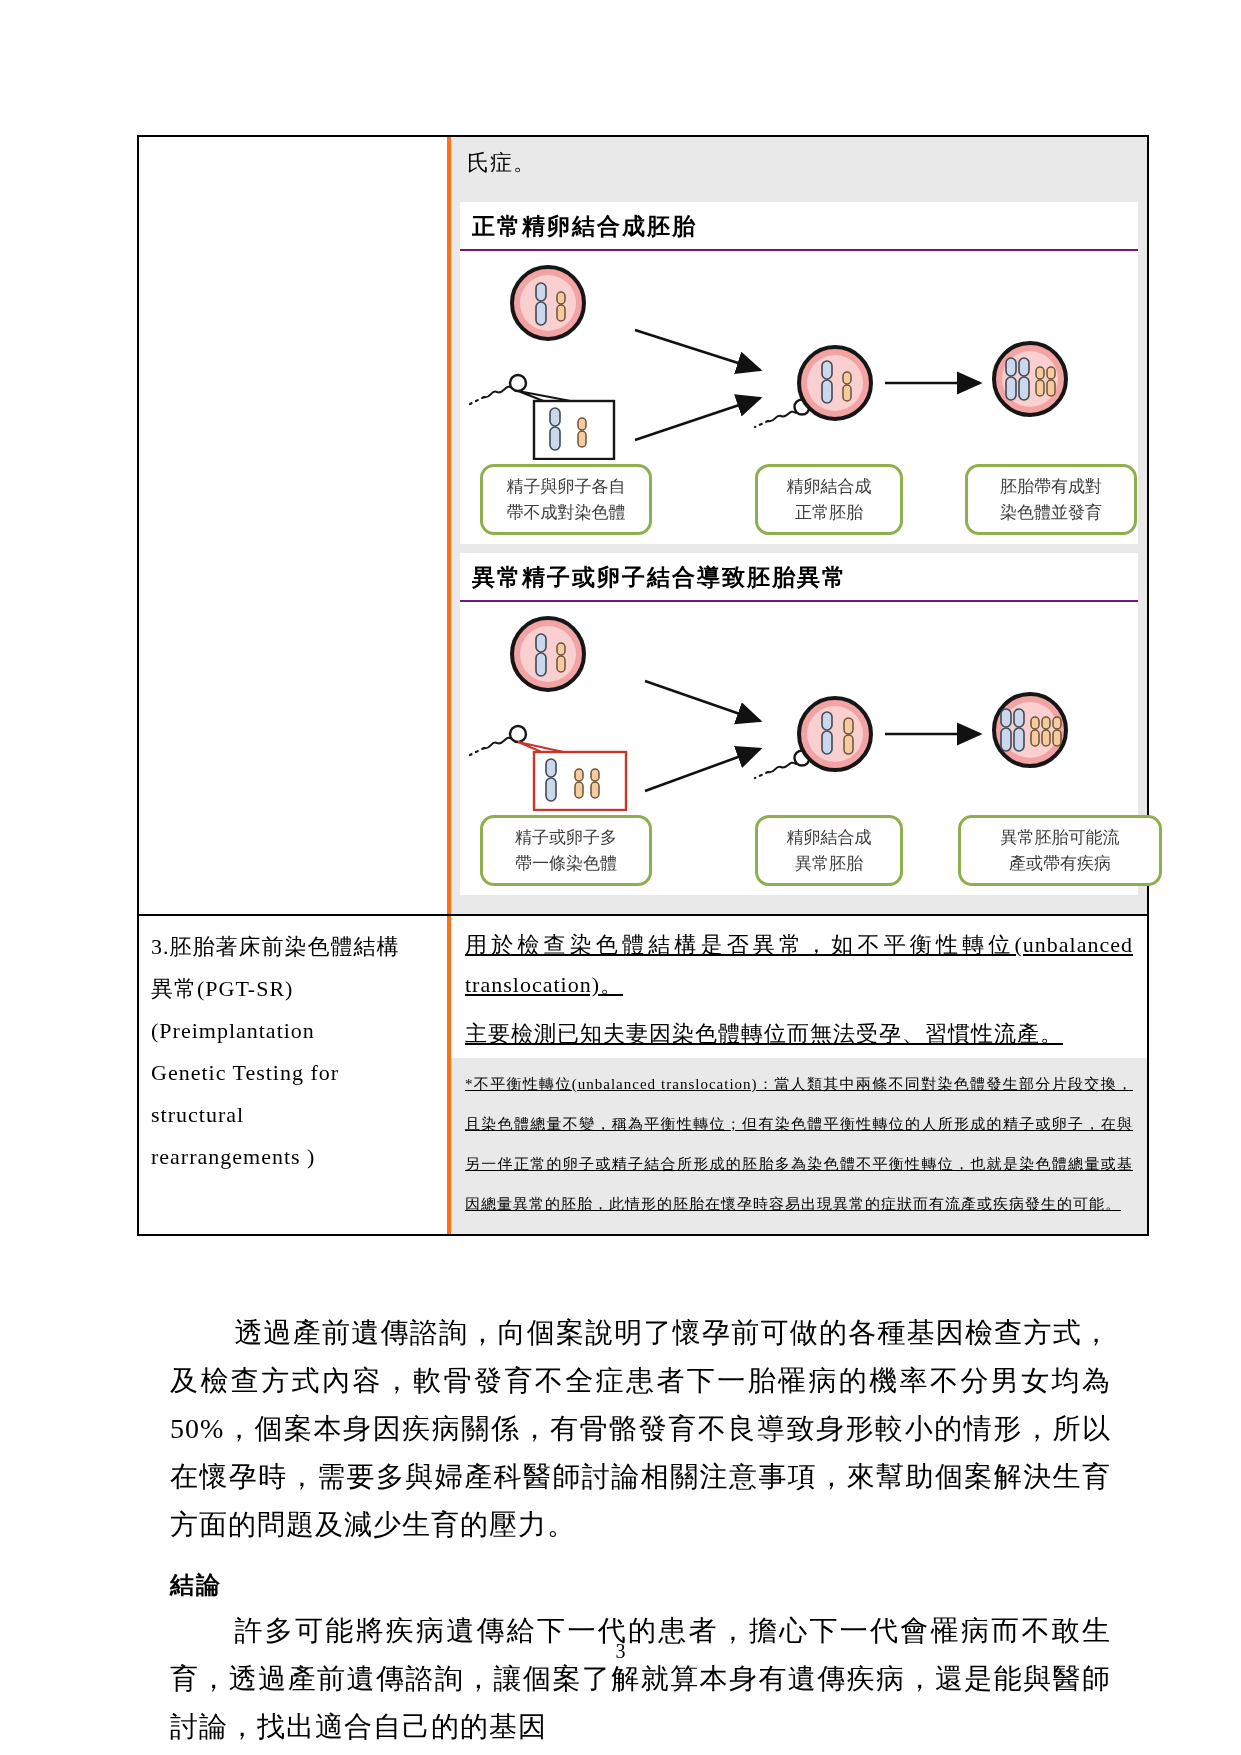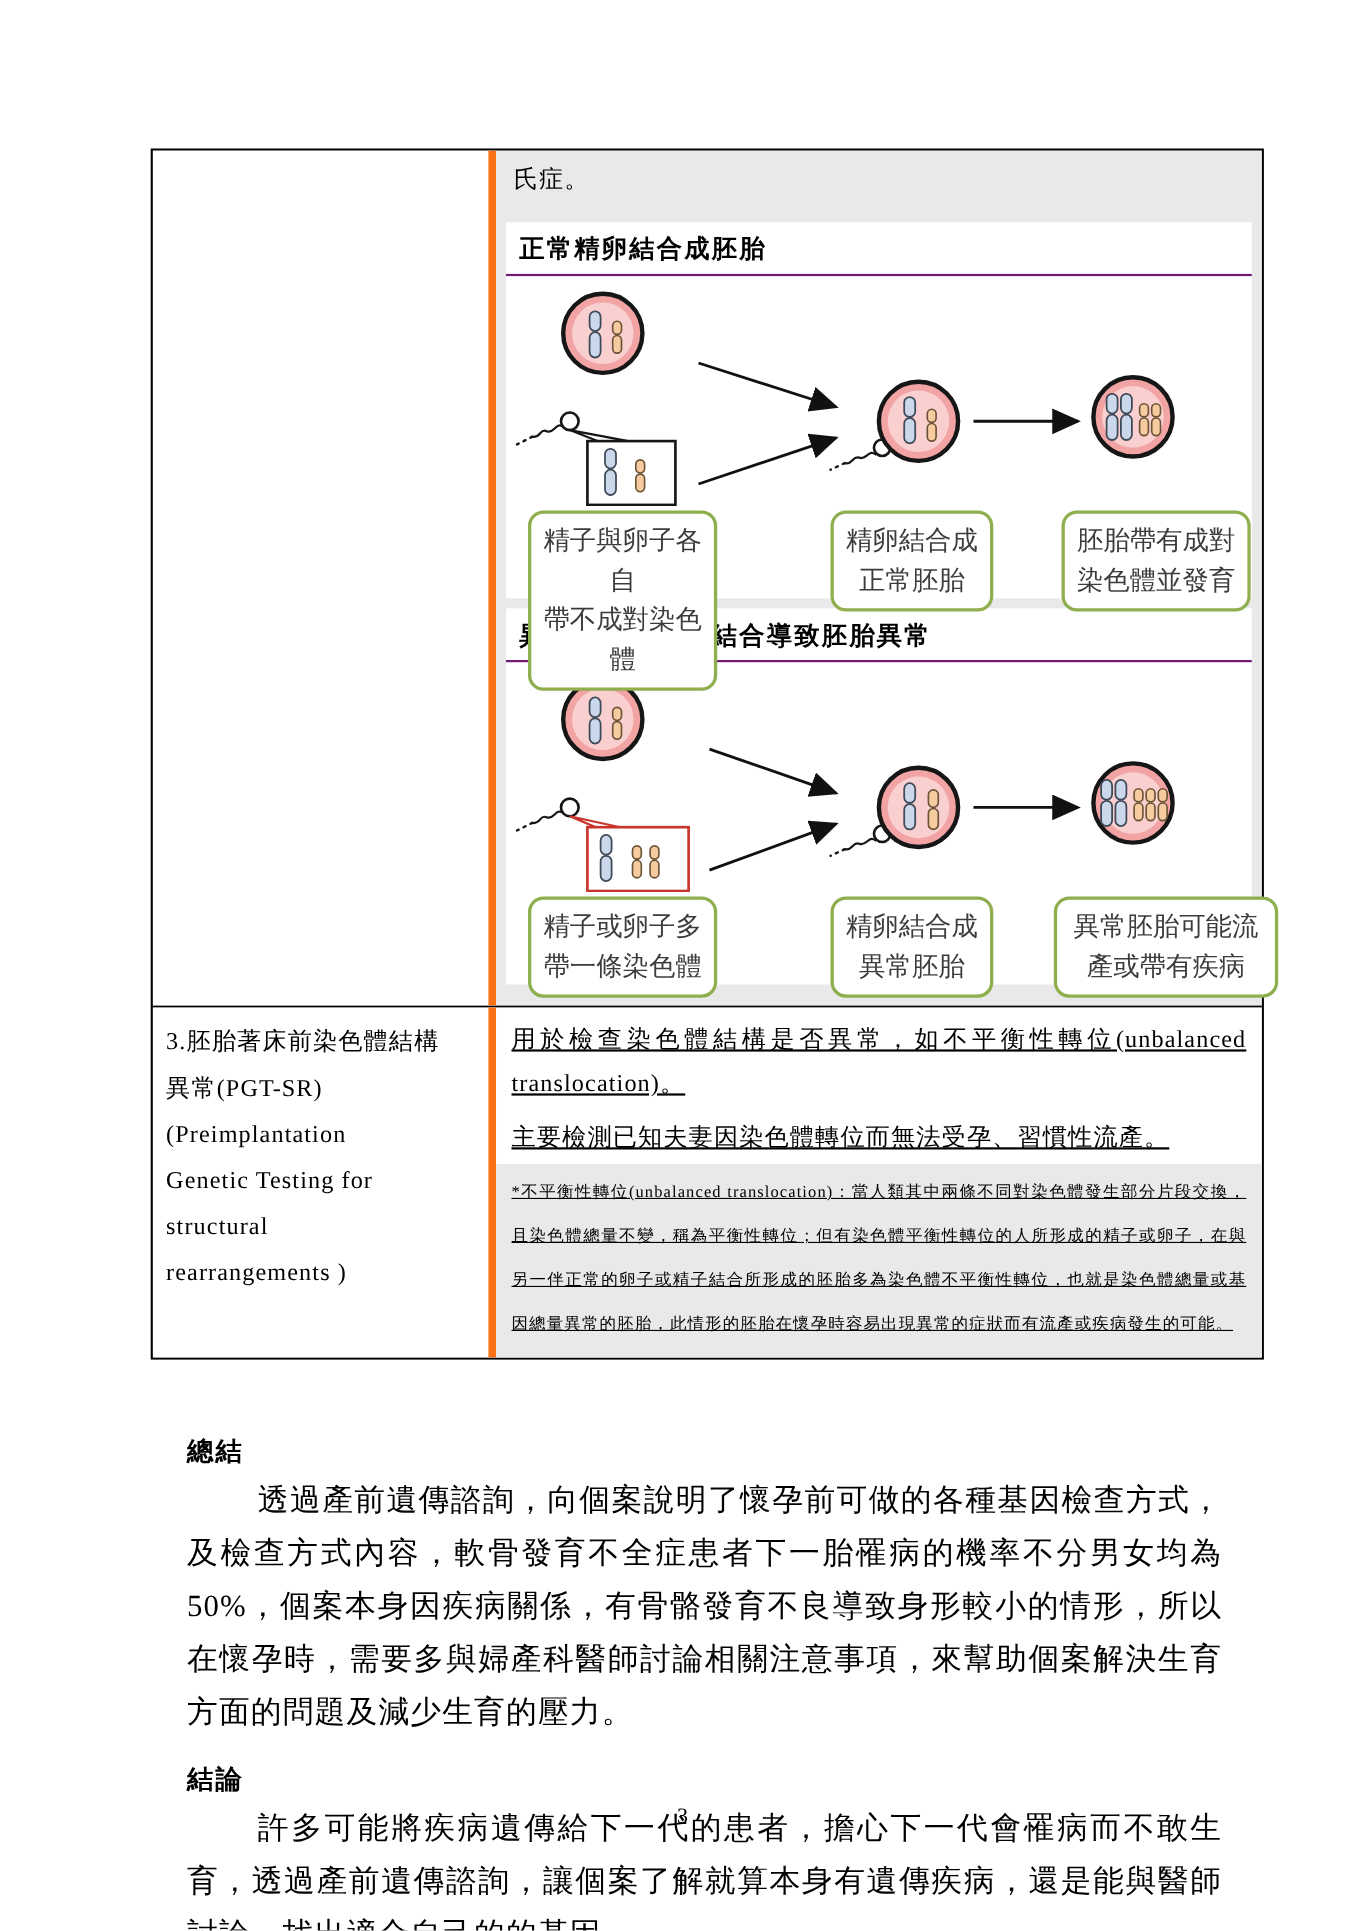--- a/index.html
+++ b/index.html
@@ -12,33 +12,33 @@
   body{
     width:1241px;height:1755px;position:relative;overflow:hidden;
     font-family:"Liberation Serif","DejaVu Serif",serif;color:#000;
   }
   .tbl{
     position:absolute;left:137px;top:135px;width:1012px;
     border:2.5px solid #000;background:#fff;
   }
   .trow{display:grid;grid-template-columns:312px 1fr;}
   .trow + .trow{border-top:2.2px solid #000;}
-  .cell-left{border-right:7px solid #f97316;background:#fff;padding:10px 12px;}
+  .cell-left{border-right:4px solid #f97316;background:#fff;padding:10px 12px;}
   .cell-right-r1{background:var(--gray-bg);padding-bottom:10px;}
   .intro-line{font-size:22px;padding:11px 16px 24px;letter-spacing:1px;}
   .img-block{background:#fff;margin:0 9px 9px;padding-bottom:2px;}
   .img-heading{
     font-size:23px;font-weight:bold;padding:9px 12px 7px;letter-spacing:2px;
     border-bottom:2px solid #701a75;
   }
   .art{display:block;width:677px;height:205px;margin-top:4px;}
   .labels{position:relative;height:82px;}
   .bubble{
     position:absolute;top:4px;background:#fff;border:3.5px solid var(--accent-green);
-    border-radius:14px;text-align:center;font-size:24px;line-height:1.5;color:#3c3c3c;
+    border-radius:14px;text-align:center;font-size:17px;line-height:1.5;color:#3c3c3c;
     padding:7px 4px;white-space:pre-line;
   }
   .b1{left:20px;width:172px;} .b2{left:295px;width:148px;} .b3{left:505px;width:172px;}
   .r2 .b3{left:498px;width:204px;}
   .cell-left .lline{font-size:22px;line-height:42px;letter-spacing:1px;}
   .cell-right-r2{background:#fff;text-decoration:underline;}
   .r2text{padding:9px 14px 0;font-size:22px;line-height:40px;text-align:justify;letter-spacing:1px;}
   .note{
     background:var(--gray-bg);margin-top:4px;padding:6px 14px 10px;
     font-size:15px;line-height:40px;text-align:justify;letter-spacing:1px;
@@ -222,21 +222,20 @@
       <div class="r2text">用於檢查染色體結構是否異常，如不平衡性轉位(unbalanced translocation)。</div>
       <div class="r2text">主要檢測已知夫妻因染色體轉位而無法受孕、習慣性流產。</div>
       <div class="note">*不平衡性轉位(unbalanced translocation)：當人類其中兩條不同對染色體發生部分片段交換，且染色體總量不變，稱為平衡性轉位；但有染色體平衡性轉位的人所形成的精子或卵子，在與另一伴正常的卵子或精子結合所形成的胚胎多為染色體不平衡性轉位，也就是染色體總量或基因總量異常的胚胎，此情形的胚胎在懷孕時容易出現異常的症狀而有流產或疾病發生的可能。</div>
     </div>
   </div>
 
 </div>
 
 <div id="summary">
   <div class="section">
-    <div class="sec-heading">總結</div>
     <div class="sec-body">透過產前遺傳諮詢，向個案說明了懷孕前可做的各種基因檢查方式，及檢查方式內容，軟骨發育不全症患者下一胎罹病的機率不分男女均為 50%，個案本身因疾病關係，有骨骼發育不良導致身形較小的情形，所以在懷孕時，需要多與婦產科醫師討論相關注意事項，來幫助個案解決生育方面的問題及減少生育的壓力。</div>
   </div>
   <div class="section" id="conclusion-wrap">
     <div class="sec-heading">結論</div>
     <div class="sec-body">許多可能將疾病遺傳給下一代的患者，擔心下一代會罹病而不敢生育，透過產前遺傳諮詢，讓個案了解就算本身有遺傳疾病，還是能與醫師討論，找出適合自己的的基因</div>
   </div>
 </div>
 
 <div class="page-num">3</div>
 

